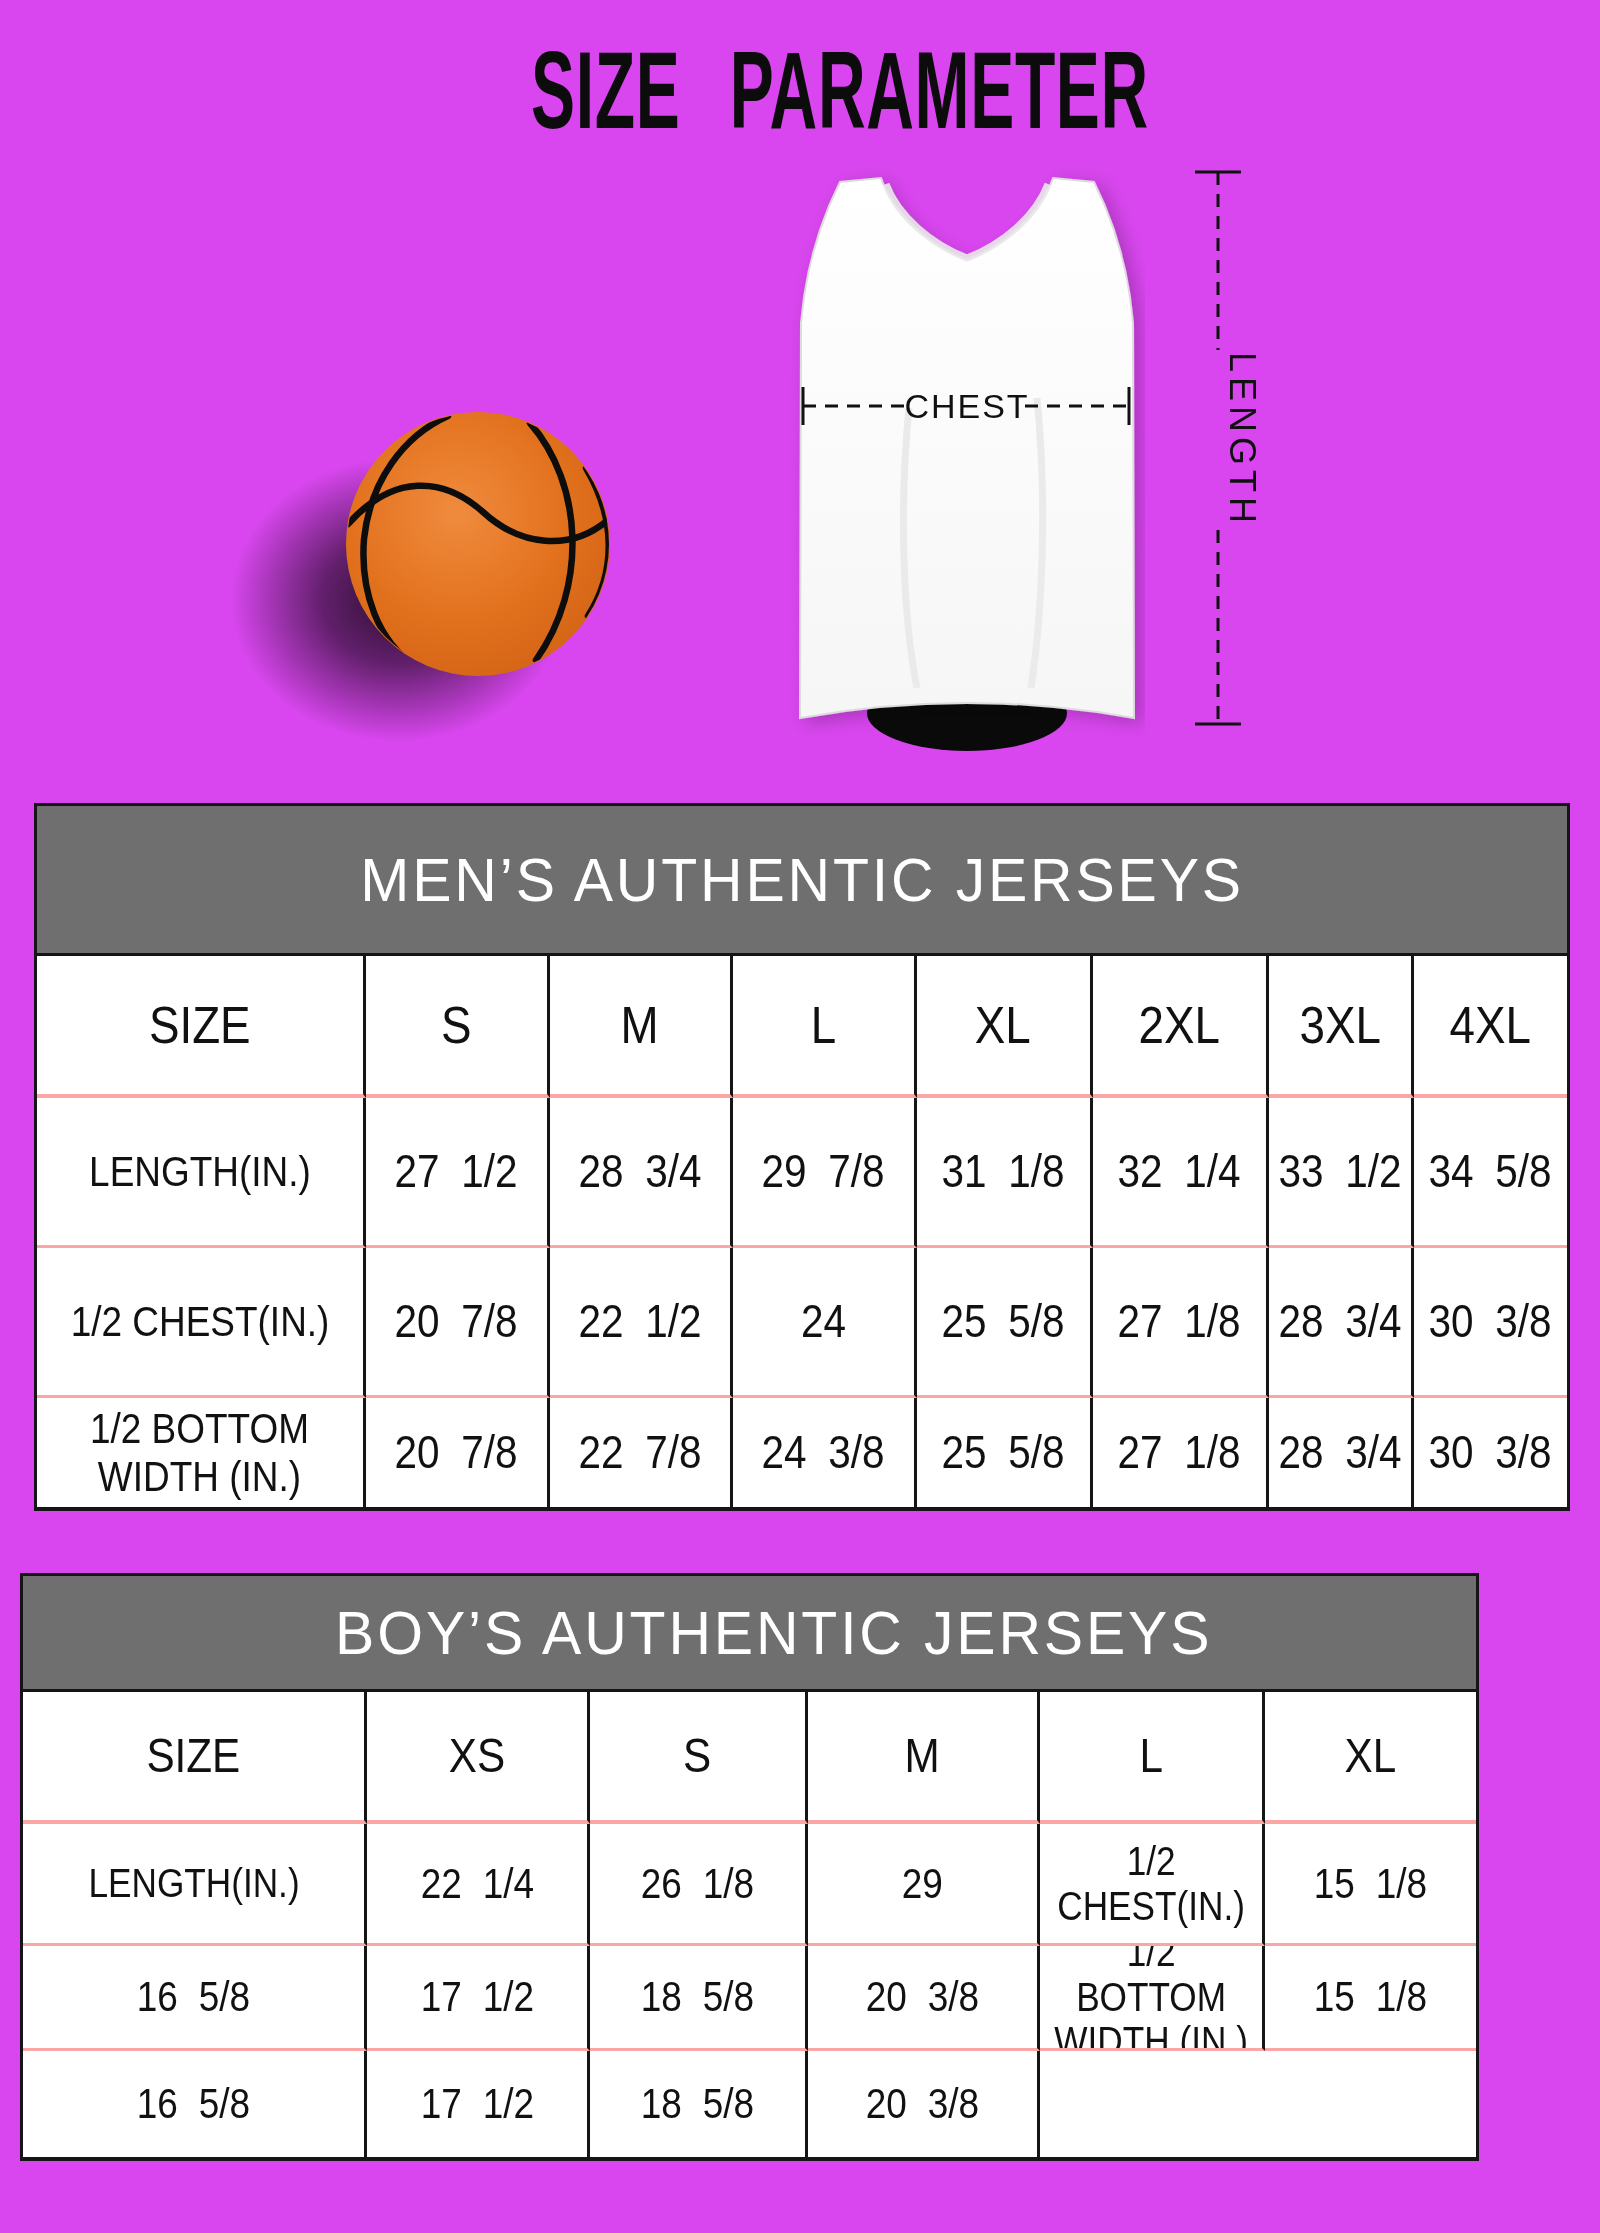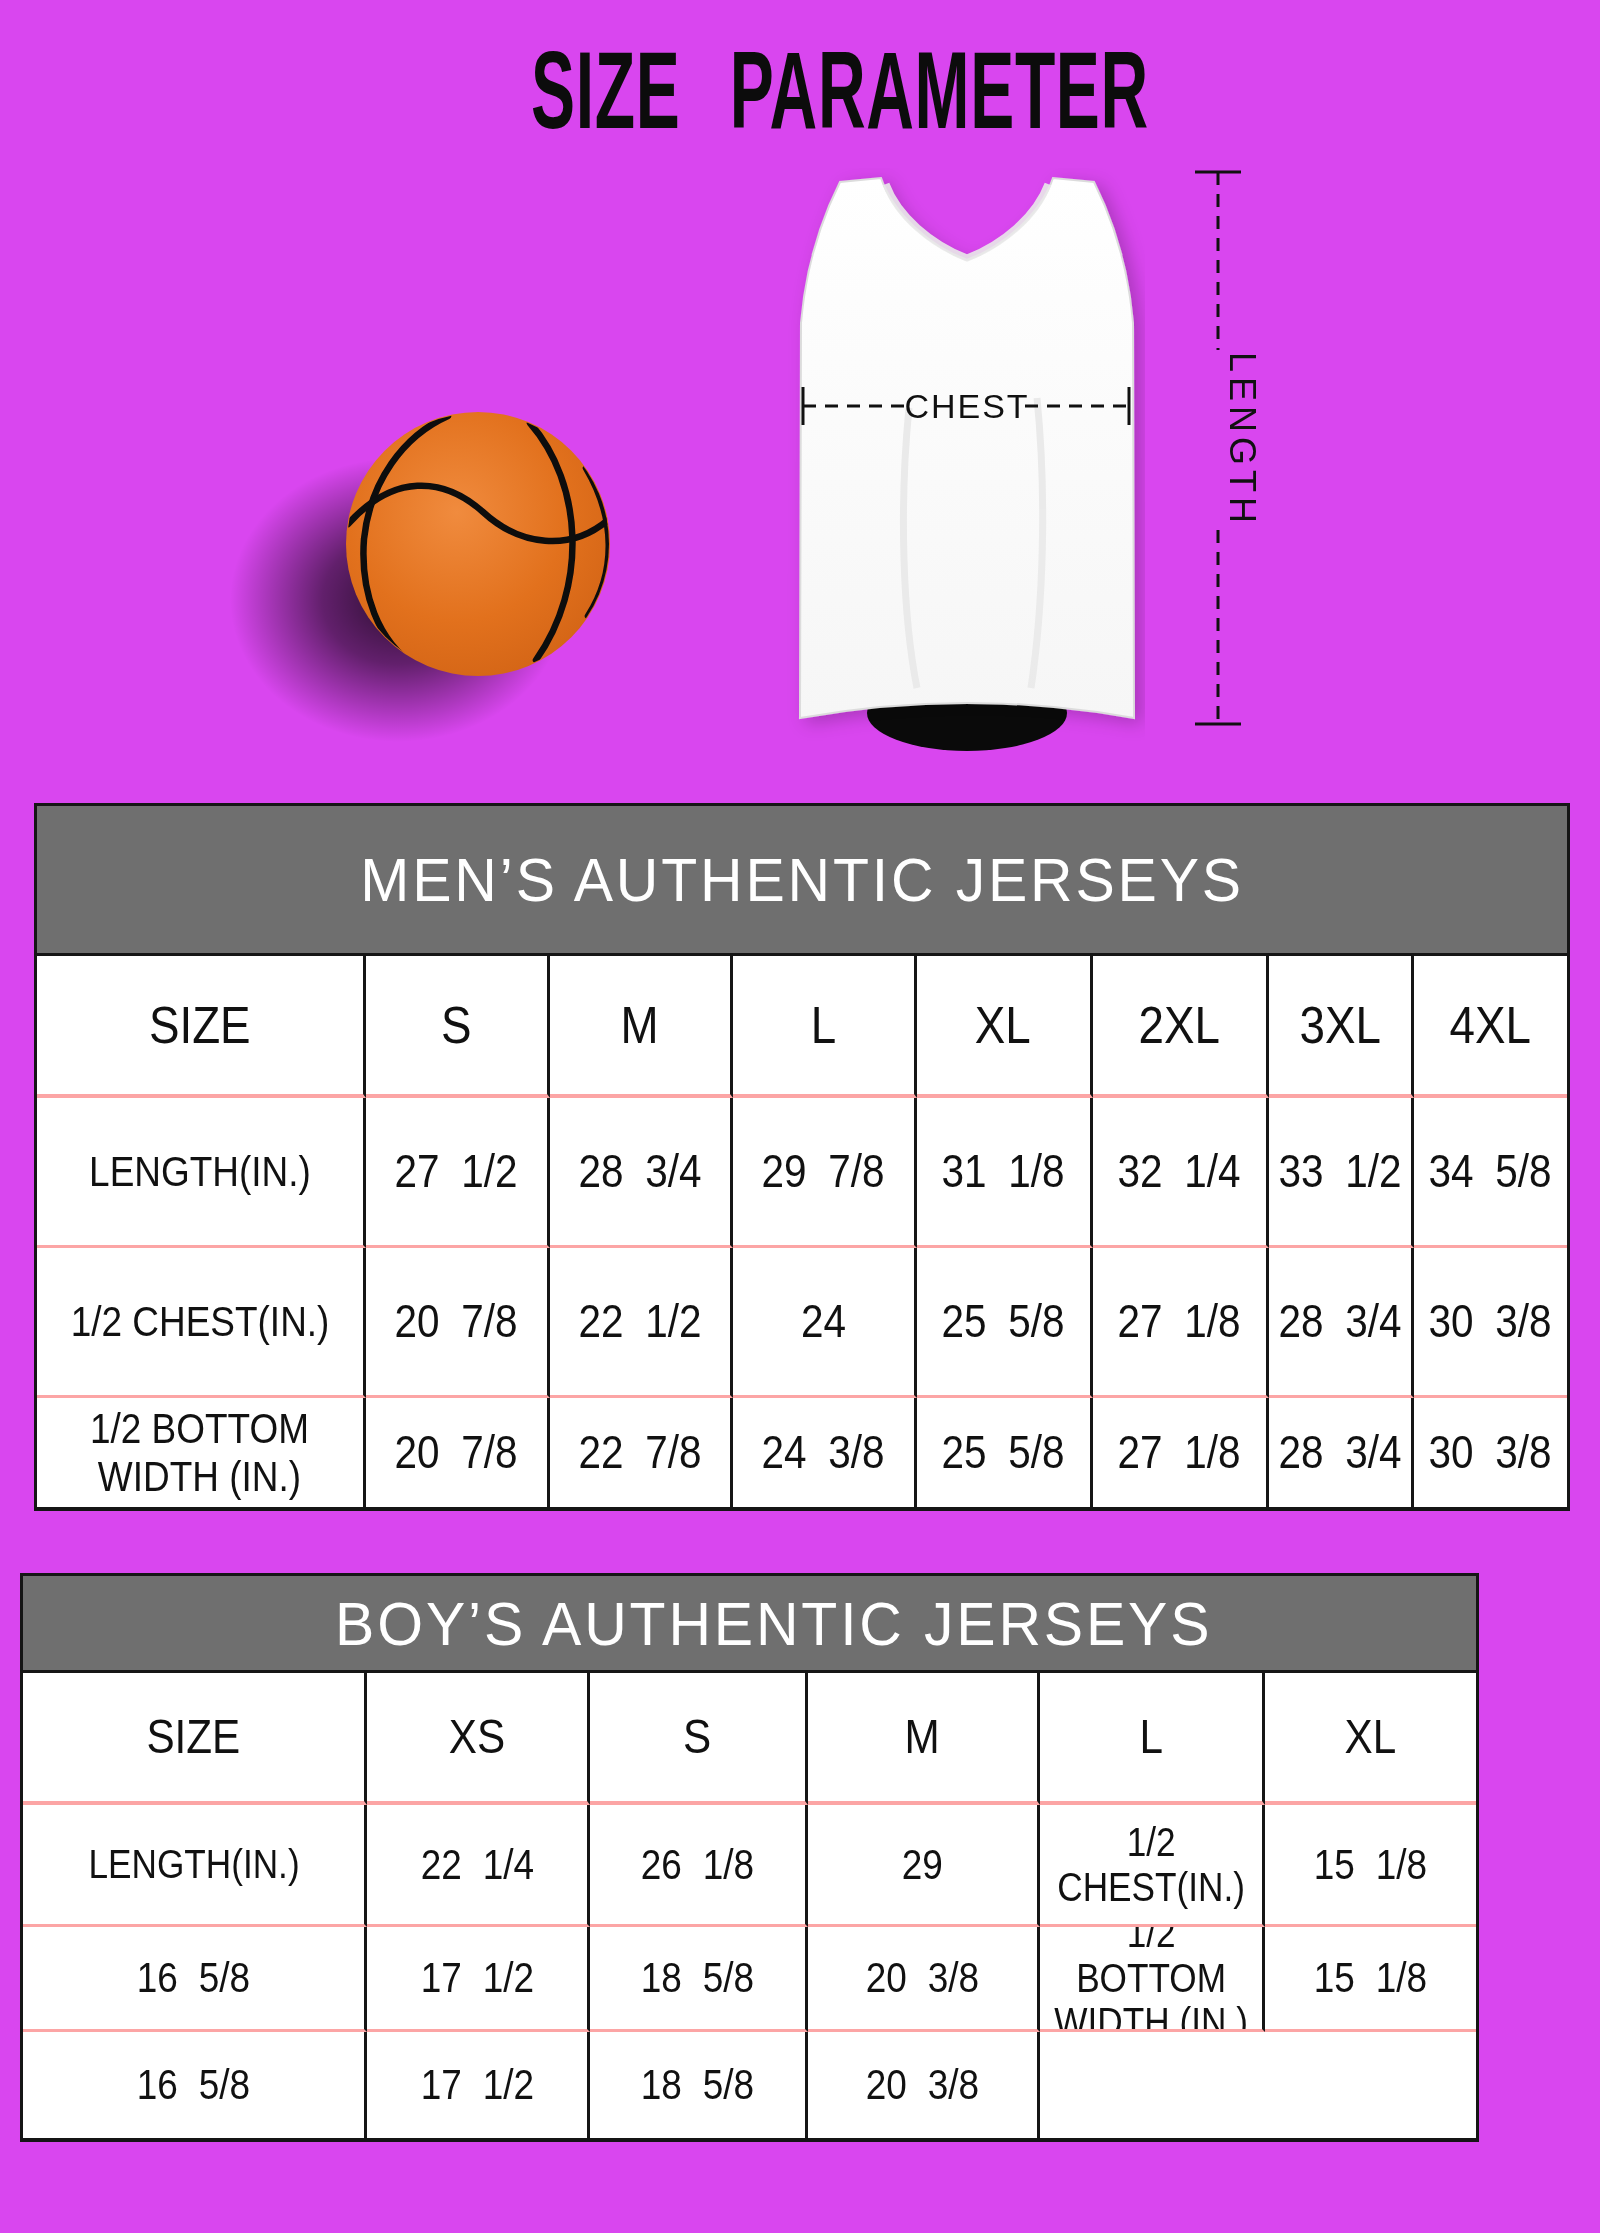--- a/index.html
+++ b/index.html
@@ -20,21 +20,21 @@
   .length-svg { position:absolute; left:1155px; top:168px; width:130px; height:580px; }
 
   
   .tbl { position:absolute; border:3px solid #151515; border-bottom-width:4px; background:#fff; }
   .tbl-men  { left:20px; top:803px;  width:1536px;margin-left:14px; }
   .tbl-boys { left:20px; top:1573px; width:1459px; }
 
   .band { display:flex; align-items:center; justify-content:center;
           background:#6f6f6f; border-bottom:3px solid #151515; }
   .tbl-men  .band { height:150px; }
-  .tbl-boys .band { height:97px;padding-left:48px; }
+  .tbl-boys .band { height:116px;padding-left:48px; }
   .band span { display:inline-block; color:#fff; font-size:62px; letter-spacing:3px;
                transform:scaleX(0.95); white-space:nowrap; }
 
   .grid { display:grid; }
   .tbl-men  .grid { grid-template-columns:21.5% 12% 12% 12% 11.5% 11.5% 9.5% 10%;
                     grid-template-rows:142px 150px 150px 109px; }
   .tbl-boys .grid { grid-template-columns:23.7% 15.3% 15% 16% 15.5% 14.5%;
                     grid-template-rows:132px 122px 105px 106px; }
 
   .cell { display:flex; align-items:center; justify-content:center;

